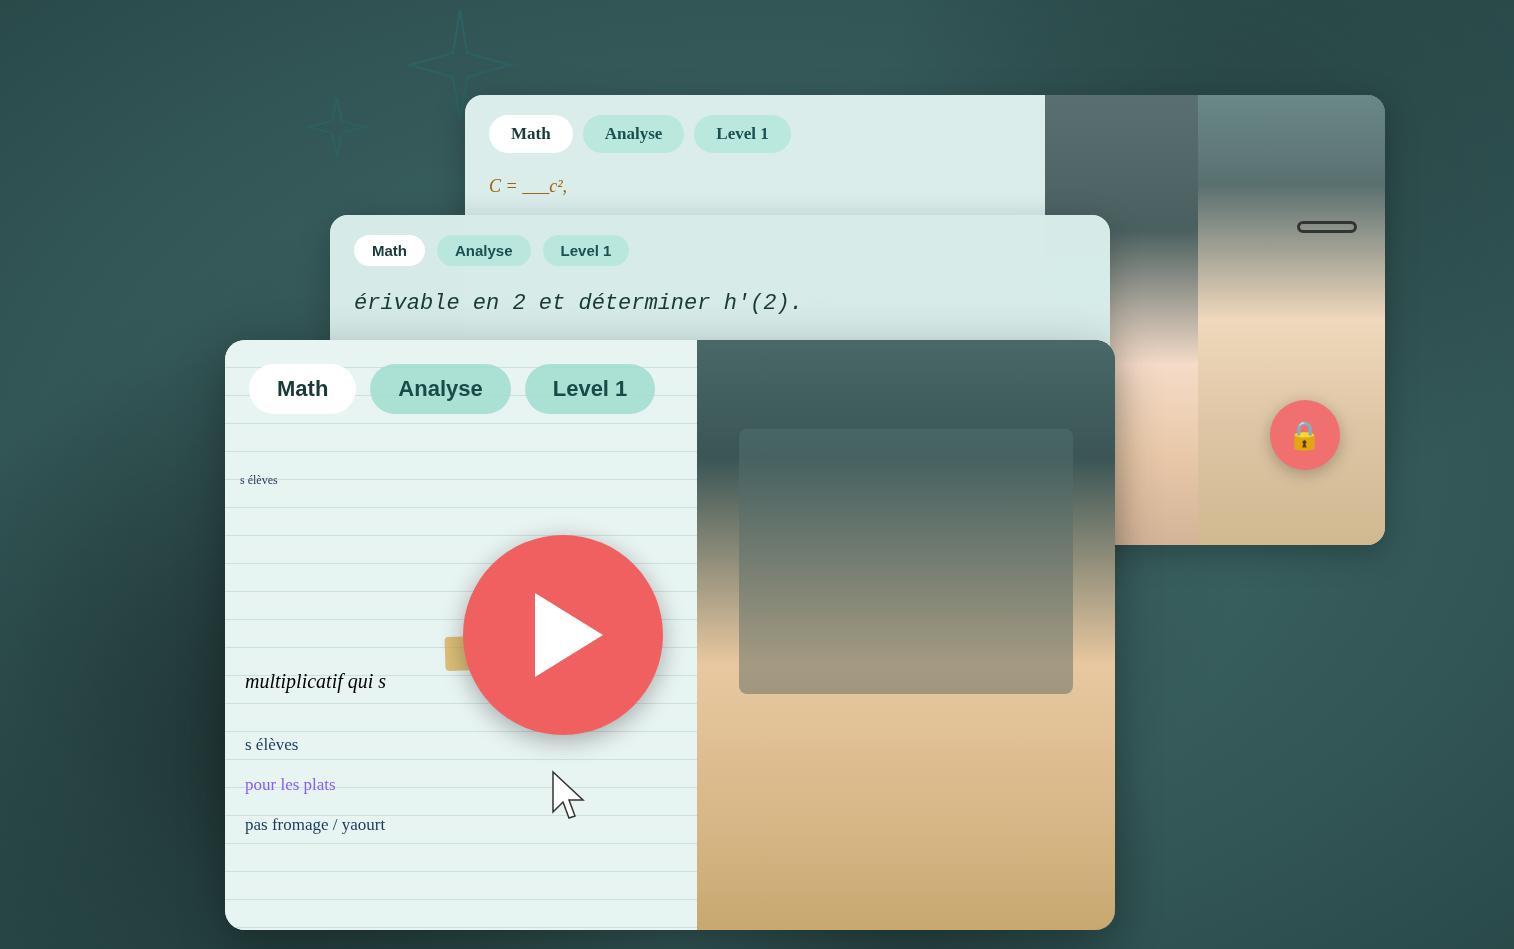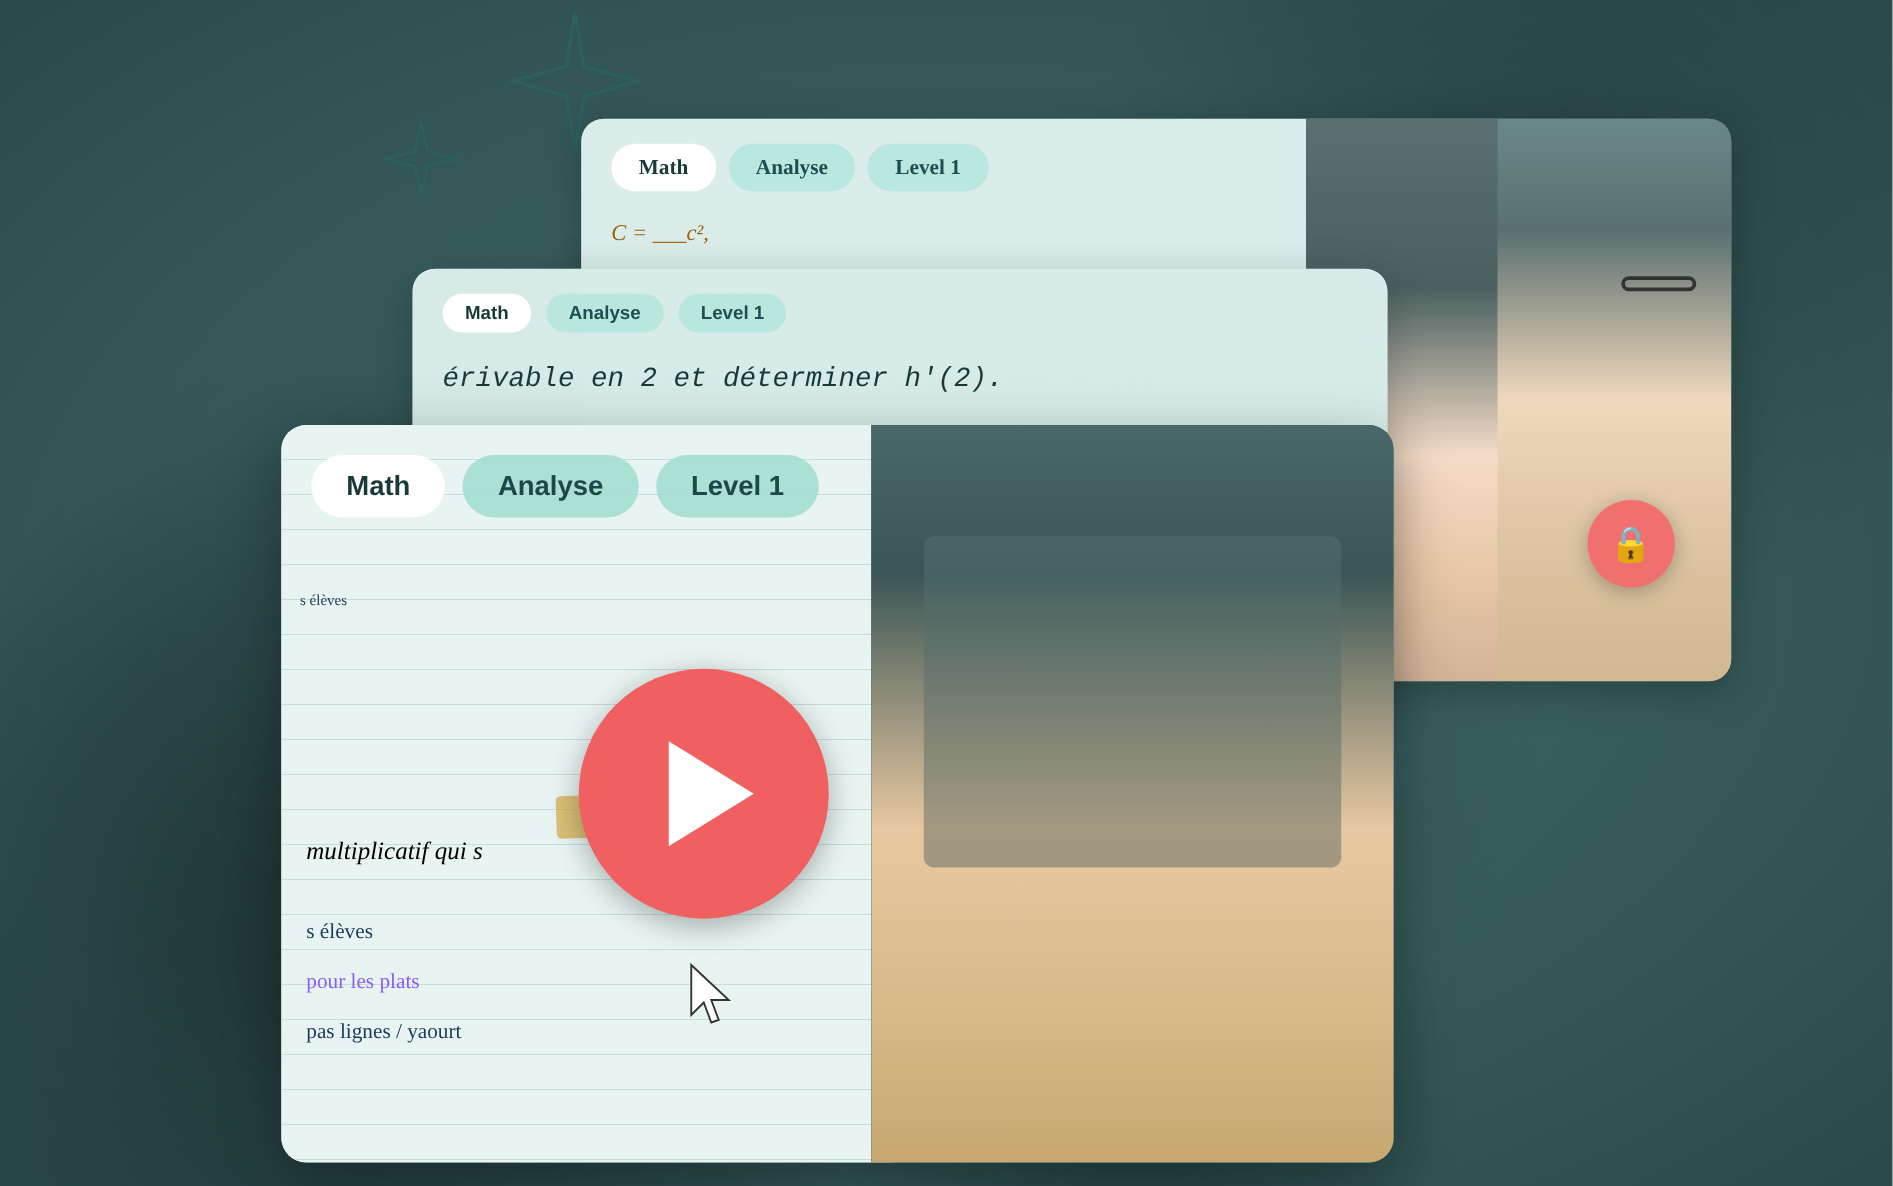--- a/index.html
+++ b/index.html
@@ -480,21 +480,21 @@
 
       <div class="handwritten-text hw-top">
         <div>s élèves</div>
       </div>
 
       <div class="sticker"></div>
 
       <div class="handwritten-text hw-multiplicatif">multiplicatif qui s</div>
       <div class="handwritten-text hw-entries">s élèves</div>
       <div class="handwritten-text hw-plats">pour les plats</div>
-      <div class="handwritten-text hw-fromage">pas lignes / yaourt</div>
+      <div class="handwritten-text hw-fromage">pas fromage / yaourt</div>
     </div>
 
     <div class="person-area">
       <div style="width:100%;height:100%;background:linear-gradient(180deg,#4a6868 0%,#3a5555 20%,#e8c8a0 55%,#d8b888 80%,#c8a870 100%);position:relative;">
         <div style="position:absolute;top:15%;left:10%;width:80%;height:45%;background:linear-gradient(180deg,#5a7878 0%,#3a5050 100%);border-radius:8px;opacity:0.4;"></div>
       </div>
     </div>
 
     <div class="play-button">
       <div class="play-icon"></div>

